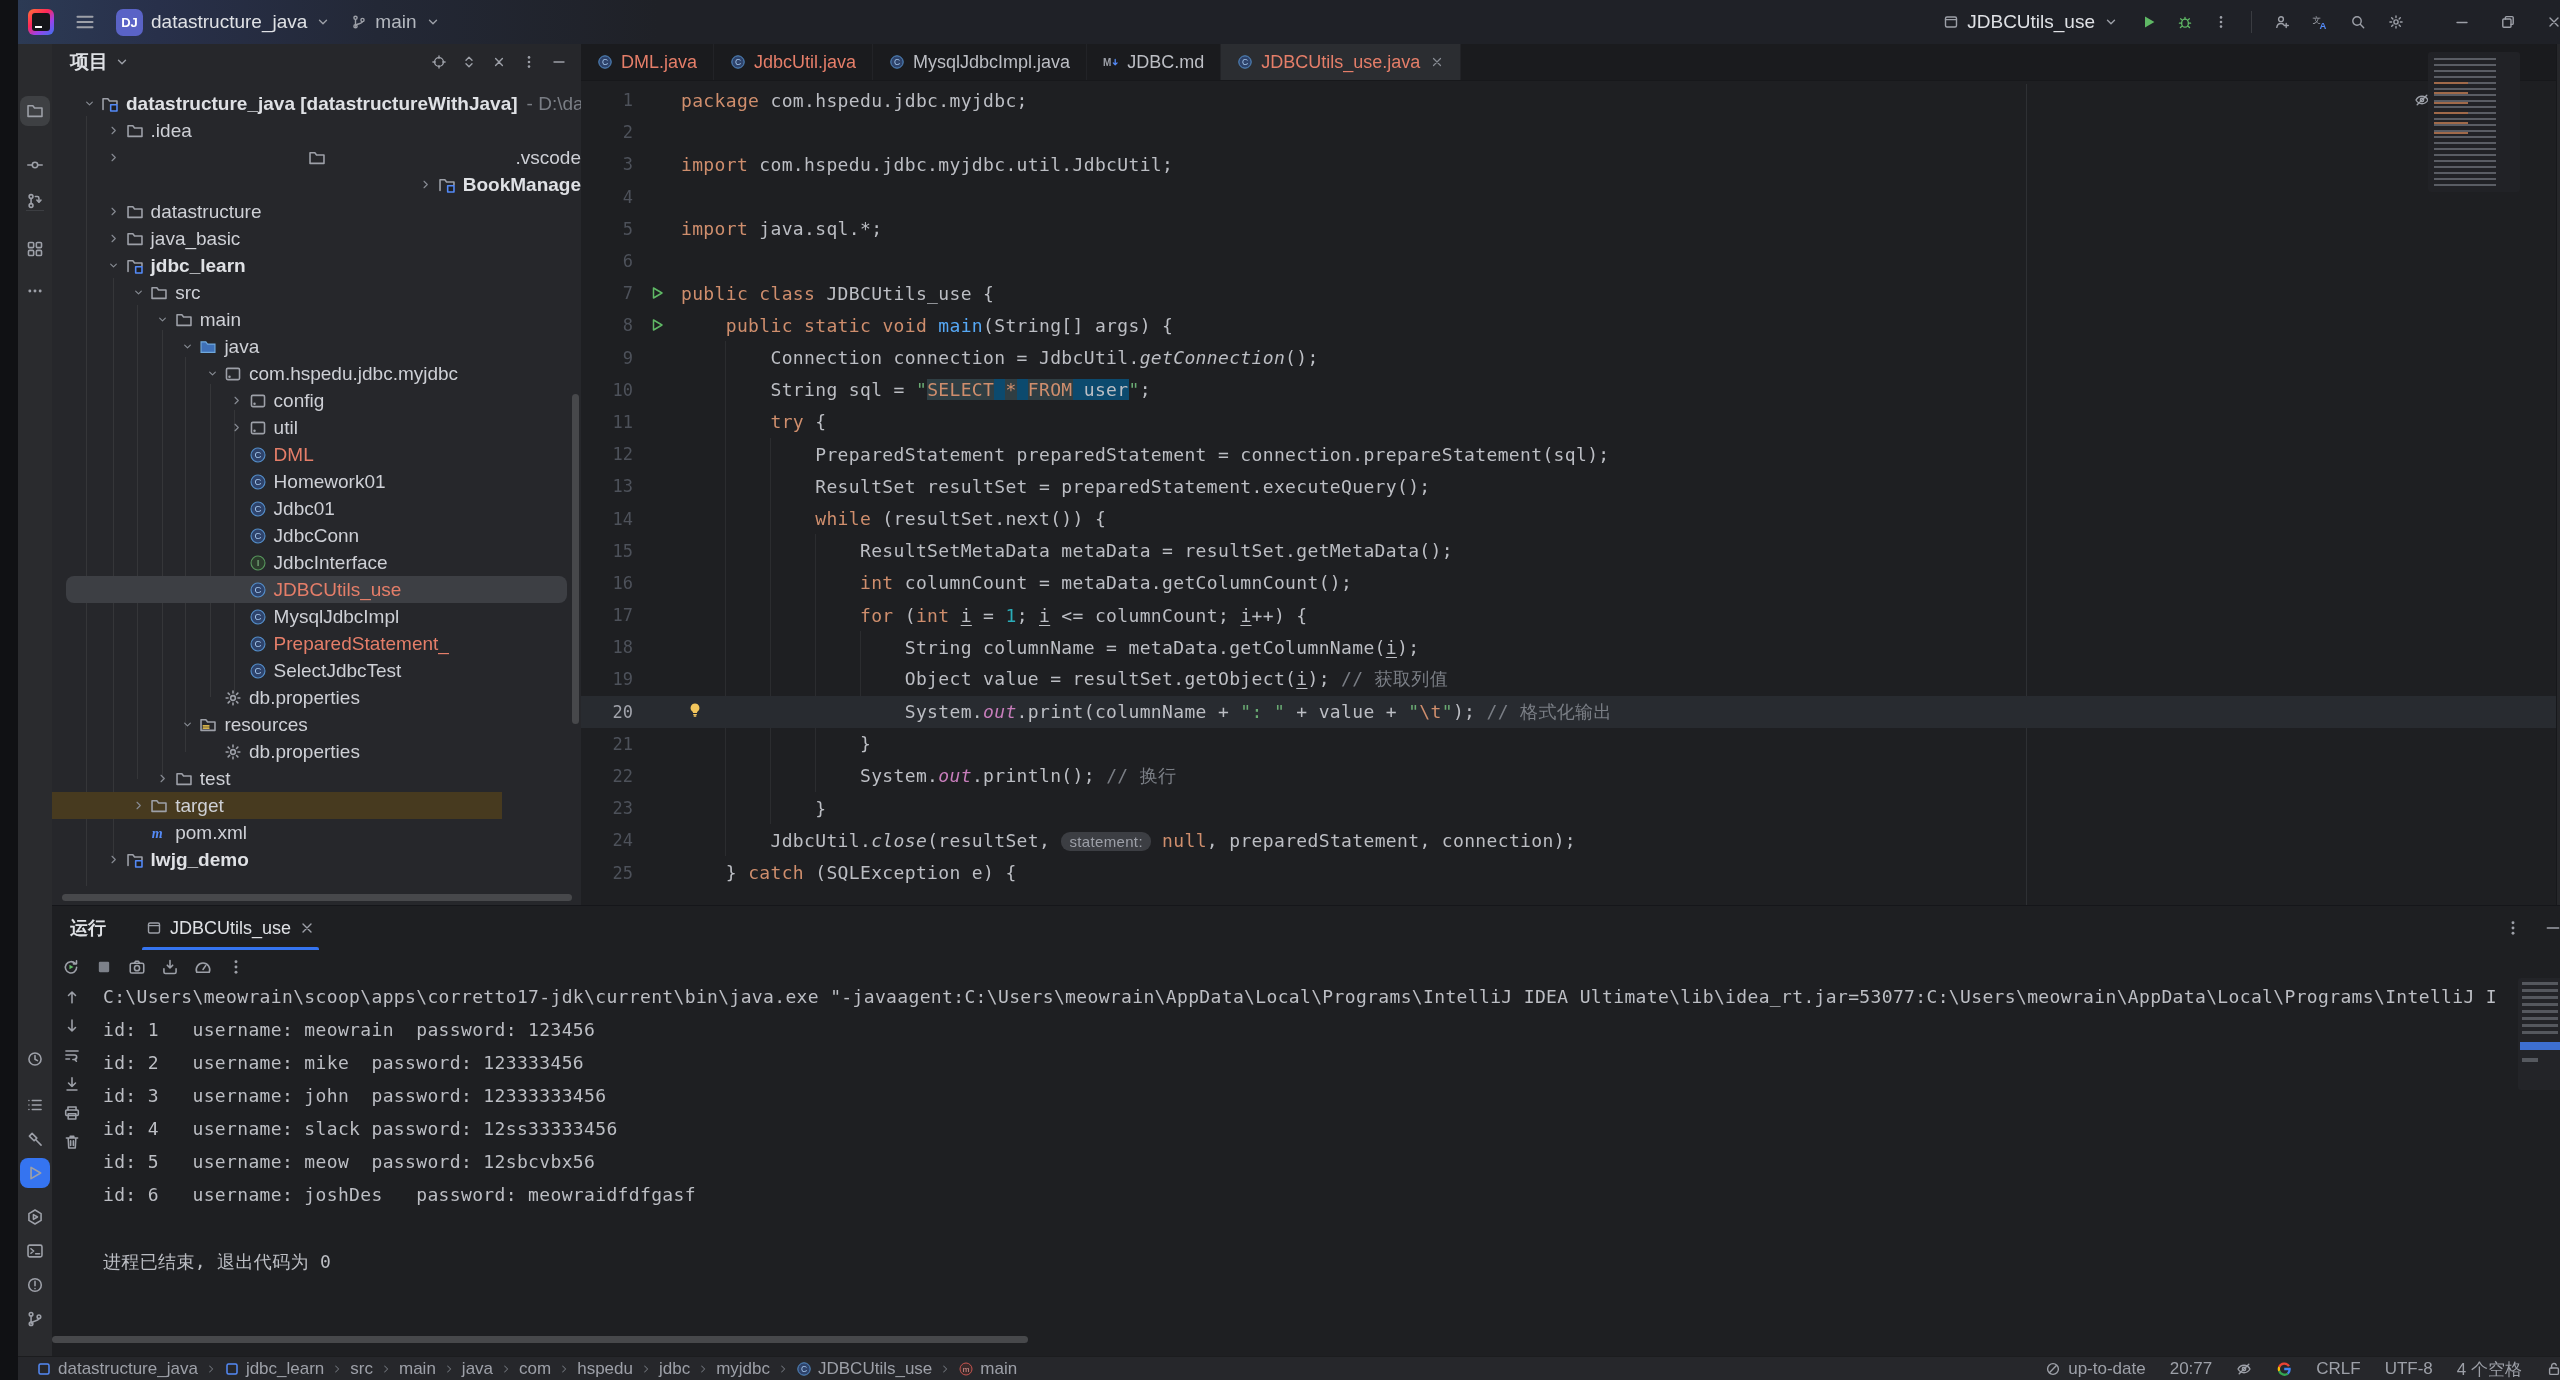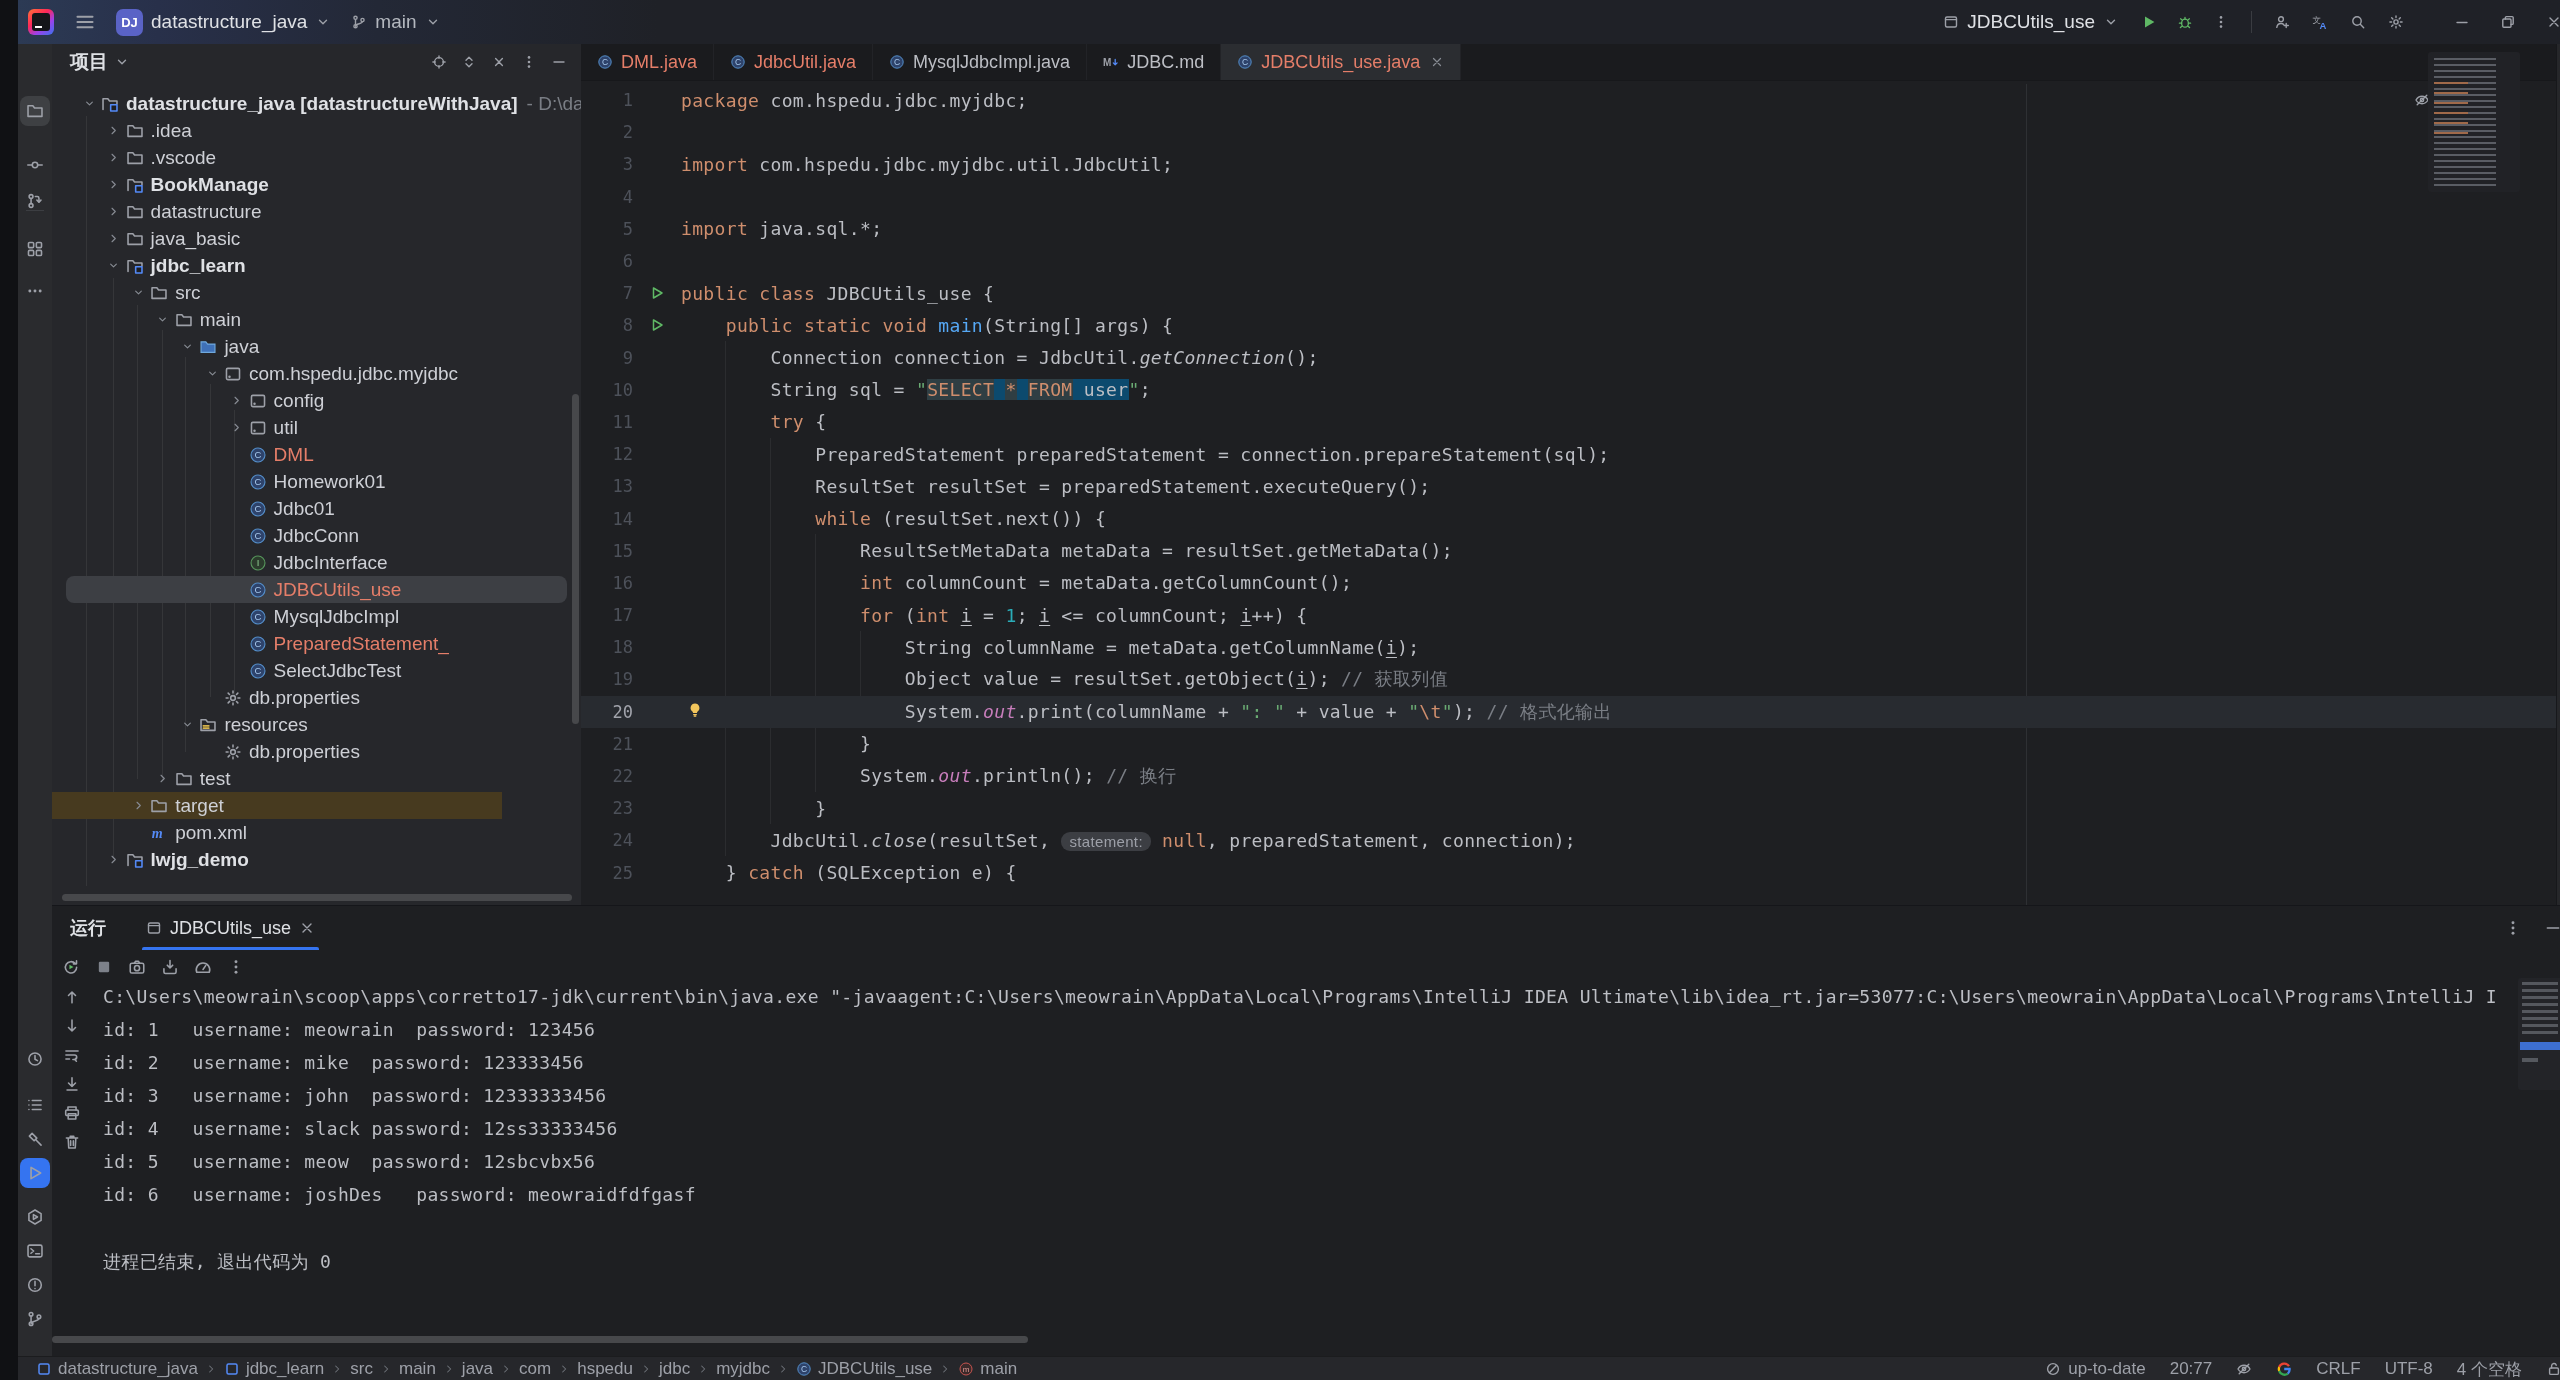--- a/index.html
+++ b/index.html
@@ -425,34 +425,34 @@
             <path d="M6.2 4 10.2 8l-4 4"></path>
           </svg>
         </span>
         <span class="ic ticon">
           <svg viewBox="0 0 16 16" fill="none" stroke="currentColor" stroke-width="1.4" stroke-linecap="round" stroke-linejoin="round">
             <path d="M1.8 12.8V3.4h4.3l1.5 2h6.6v7.4z"></path>
           </svg>
         </span>
         <span class="lbl">.idea</span>
       </div>
-      <div class="trow" style="padding-left: 51.6px;">
+      <div class="trow" style="padding-left: 51.6px; justify-content: space-between;">
         <span class="chev">
           <svg viewBox="0 0 16 16" fill="none" stroke="currentColor" stroke-width="1.4" stroke-linecap="round" stroke-linejoin="round" style="width: 13px; height: 13px;">
             <path d="M6.2 4 10.2 8l-4 4"></path>
           </svg>
         </span>
         <span class="ic ticon">
           <svg viewBox="0 0 16 16" fill="none" stroke="currentColor" stroke-width="1.4" stroke-linecap="round" stroke-linejoin="round">
             <path d="M1.8 12.8V3.4h4.3l1.5 2h6.6v7.4z"></path>
           </svg>
         </span>
         <span class="lbl">.vscode</span>
       </div>
-      <div class="trow" style="padding-left: 51.6px;">
+      <div class="trow" style="padding-left: 51.6px; justify-content: flex-end;">
         <span class="chev">
           <svg viewBox="0 0 16 16" fill="none" stroke="currentColor" stroke-width="1.4" stroke-linecap="round" stroke-linejoin="round" style="width: 13px; height: 13px;">
             <path d="M6.2 4 10.2 8l-4 4"></path>
           </svg>
         </span>
         <span class="ic ticon">
           <svg viewBox="0 0 16 16" fill="none" stroke="currentColor" stroke-width="1.4" stroke-linecap="round" stroke-linejoin="round">
             <path d="M1.8 12.8V3.4h4.3l1.5 2h6.6v2.6"></path>
             <rect x="8.6" y="8.6" width="5.6" height="5.6" stroke="#548af7" fill="#1e1f22"></rect>
           </svg>

